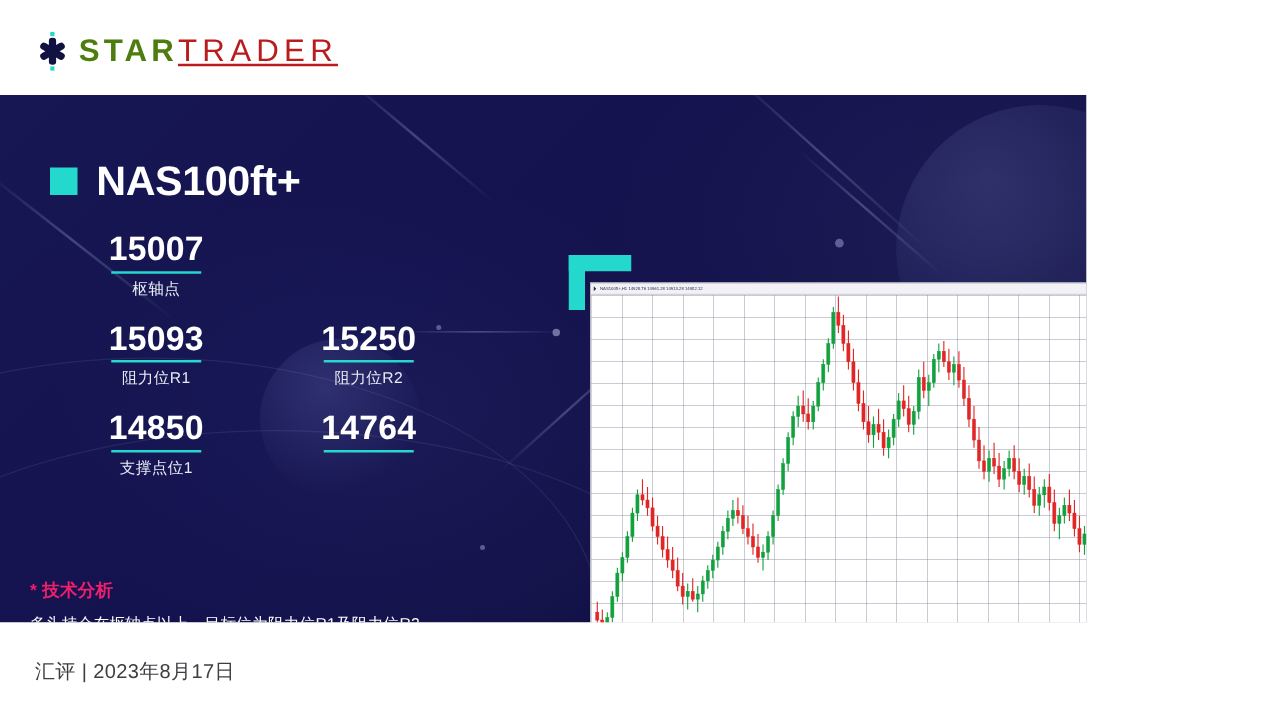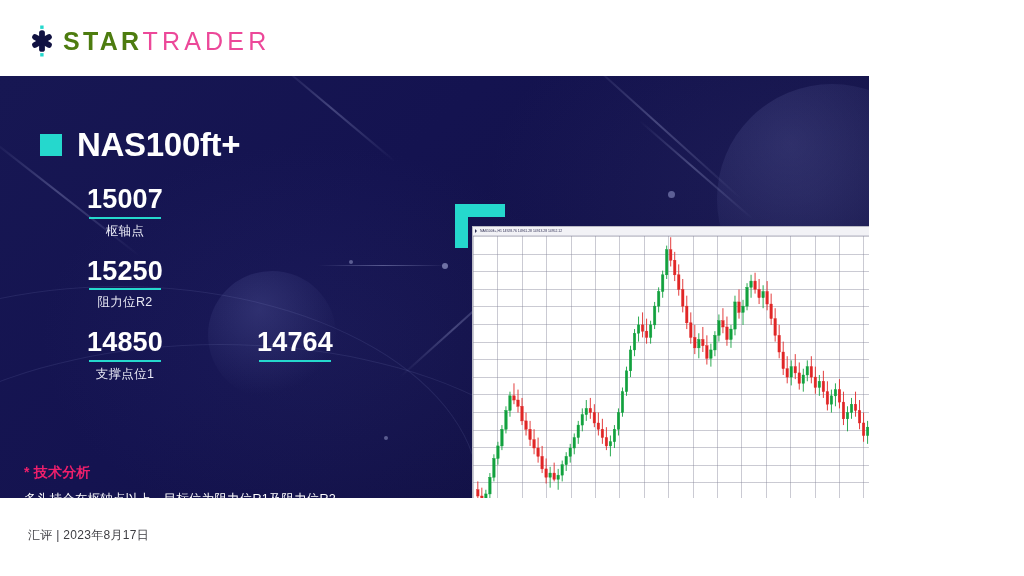--- a/index.html
+++ b/index.html
@@ -13,21 +13,21 @@
   
   .header {
     position:absolute; left:0; top:0; width:1024px; height:76px;
     background:#ffffff;
   }
   .logo { position:absolute; left:26px; top:26px; display:flex; align-items:center; height:30px; }
   .logo-mark { position:relative; width:32px; height:32px; margin-right:5px; }
   .logo-mark svg { display:block; }
   .logo-word { font-size:25px; letter-spacing:3.3px; font-weight:700; line-height:1; display:flex; align-items:baseline; }
   .logo-star { color:#4d7c0f; }
-  .logo-trader { color:#ec4899; font-weight:400; letter-spacing:4.2px; }
+  .logo-trader { color:#b91c1c; font-weight:400; letter-spacing:4.2px;text-decoration:underline; }
 
   
   .hero {
     position:absolute; left:0; top:76px; width:869px; height:422px;
     background:
       radial-gradient(520px 360px at 93% 28%, rgba(70,72,140,.20), rgba(70,72,140,0) 62%),
       radial-gradient(420px 300px at 36% 62%, rgba(60,62,130,.16), rgba(60,62,130,0) 65%),
       linear-gradient(135deg,#171753 0%,#141350 38%,#11103f 100%);
     overflow:hidden;
   }
@@ -72,21 +72,21 @@
   .lv-lab { color:#e8e9f4; font-size:12.5px; letter-spacing:.3px; }
   .lv-row.r2 { margin-top:17px; }
   .lv-row.r3 { margin-top:17px; }
 
   .analysis { position:absolute; left:24px; top:388px; width:400px; }
   .an-title { color:#ef1f6b; font-size:14px; font-weight:700; letter-spacing:.2px; margin-bottom:7px; }
   .an-body { color:#ffffff; font-size:12.6px; line-height:1.62; letter-spacing:.1px; }
 
   
   .footer { position:absolute; left:0; top:498px; width:1024px; height:78px; background:#ffffff; }
-  .footer-txt { position:absolute; left:28px; top:29px; color:#3d3d42; font-size:12px; letter-spacing:.3px; }
+  .footer-txt { position:absolute; left:28px; top:29px; color:#3d3d42; font-size:16px; letter-spacing:.3px; }
 
   
   .chart-wrap { position:absolute; left:455px; top:42px; width:520px; height:356px; }
   .bracket { position:absolute; background:#25d8cd; }
   .br-tl-h { left:0px;  top:86px;  width:50px; height:13px; }
   .br-tl-v { left:0px;  top:86px;  width:13px; height:44px; }
   .br-br-h { left:451px; top:363px; width:50px; height:13px; }
   .br-br-v { left:488px; top:332px; width:13px; height:44px; }
 
   .mt4 {
@@ -181,20 +181,25 @@
       <div class="levels">
         <div class="lv-row">
           <div class="lv-cell solo">
             <div class="lv-num">15007</div>
             <div class="lv-rule"></div>
             <div class="lv-lab">枢轴点</div>
           </div>
         </div>
 
         <div class="lv-row r2">
+          <div class="lv-cell">
+            <div class="lv-num">15093</div>
+            <div class="lv-rule"></div>
+            <div class="lv-lab">阻力位R1</div>
+          </div>
           <div class="lv-cell">
             <div class="lv-num">15250</div>
             <div class="lv-rule"></div>
             <div class="lv-lab">阻力位R2</div>
           </div>
         </div>
 
         <div class="lv-row r3">
           <div class="lv-cell">
             <div class="lv-num">14850</div>

